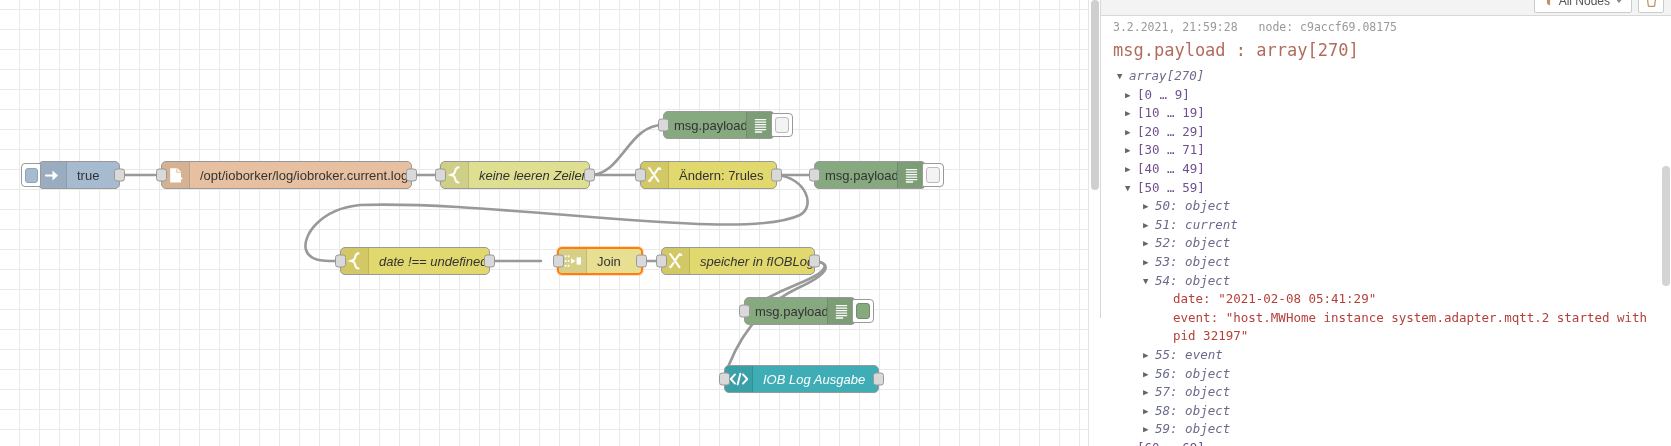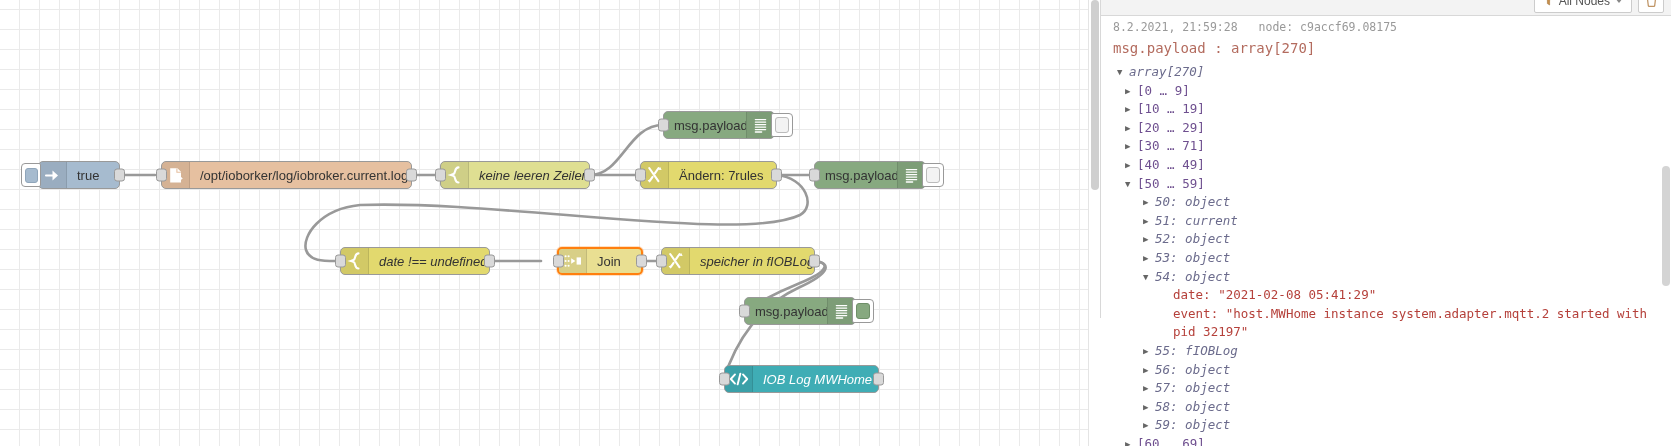--- a/index.html
+++ b/index.html
@@ -170,21 +170,21 @@
   }
   .msg-head {
     font-family: "DejaVu Sans Mono", monospace;
     font-size: 11.5px;
     color: #999999;
     padding-top: 4px;
   }
   .msg-head .node-id { margin-left: 14px; }
   .msg-topic {
     font-family: "DejaVu Sans Mono", monospace;
-    font-size: 14px;
+    font-size: 17px;
     color: #b36b5e;
     padding-top: 6px;
   }
   .tree { padding-top: 7px; font-family: "DejaVu Sans Mono", monospace; font-size: 12.5px; }
   .trow { display: flex; align-items: flex-start; line-height: 18.6px; }
   .tw   { white-space: pre-wrap; }
   .arrow {
     flex: 0 0 12px;
     color: #666666;
     font-size: 9px;
@@ -399,21 +399,21 @@
           <div class="port in"></div>
           <div class="icon-box">
             <svg class="gly" width="20" height="14" viewBox="0 0 20 14">
               <g fill="none" stroke="white" stroke-width="1.9" stroke-linecap="round" stroke-linejoin="round">
                 <path d="M6.0,2.4 L1.8,7.0 L6.0,11.6"></path>
                 <path d="M14.0,2.4 L18.2,7.0 L14.0,11.6"></path>
                 <path d="M11.4,1.6 L8.6,12.4"></path>
               </g>
             </svg>
           </div>
-          <div class="label italic">IOB Log MWHome</div>
+          <div class="label italic">IOB Log Ausgabe</div>
           <div class="port out"></div>
         </div>
       </div>
   </div>
 
   <div id="canvas-scrollbar">
     <div class="thumb"></div>
   </div>
 
   <div id="sidebar">
@@ -434,21 +434,21 @@
             <path d="M1.5,3 L9.5,3 L8.7,11.3 L2.3,11.3 Z" fill="none" stroke="#b07a3e" stroke-width="1"></path>
             <rect x="0.5" y="1.3" width="10" height="1.4" fill="#b07a3e"></rect>
             <rect x="4" y="0.2" width="3" height="1.2" fill="#b07a3e"></rect>
           </svg>
         </span>
       </div>
     </div>
 
     <div id="sb-body">
       <div class="msg-head">
-        <span>8.2.2021, 21:59:28</span>
+        <span>3.2.2021, 21:59:28</span>
         <span class="node-id">node: c9accf69.08175</span>
       </div>
       <div class="msg-topic">msg.payload : array[270]</div>
       <div class="tree" id="tree-layer">
           <div class="trow">
             <span class="arrow ind-0">▼</span>
             <span class="tw k-type">array[270]</span>
           </div>
           <div class="trow">
             <span class="arrow ind-1">▶</span>
@@ -497,21 +497,21 @@
           <div class="trow">
             <span class="arrow ind-3"></span>
             <span class="tw k-str">date: "2021-02-08 05:41:29"</span>
           </div>
           <div class="trow">
             <span class="arrow ind-3"></span>
             <span class="tw k-str">event: "host.MWHome instance system.adapter.mqtt.2 started with pid 32197"</span>
           </div>
           <div class="trow">
             <span class="arrow ind-2">▶</span>
-            <span class="tw k-obj">55: fIOBLog</span>
+            <span class="tw k-obj">55: event</span>
           </div>
           <div class="trow">
             <span class="arrow ind-2">▶</span>
             <span class="tw k-obj">56: object</span>
           </div>
           <div class="trow">
             <span class="arrow ind-2">▶</span>
             <span class="tw k-obj">57: object</span>
           </div>
           <div class="trow">

